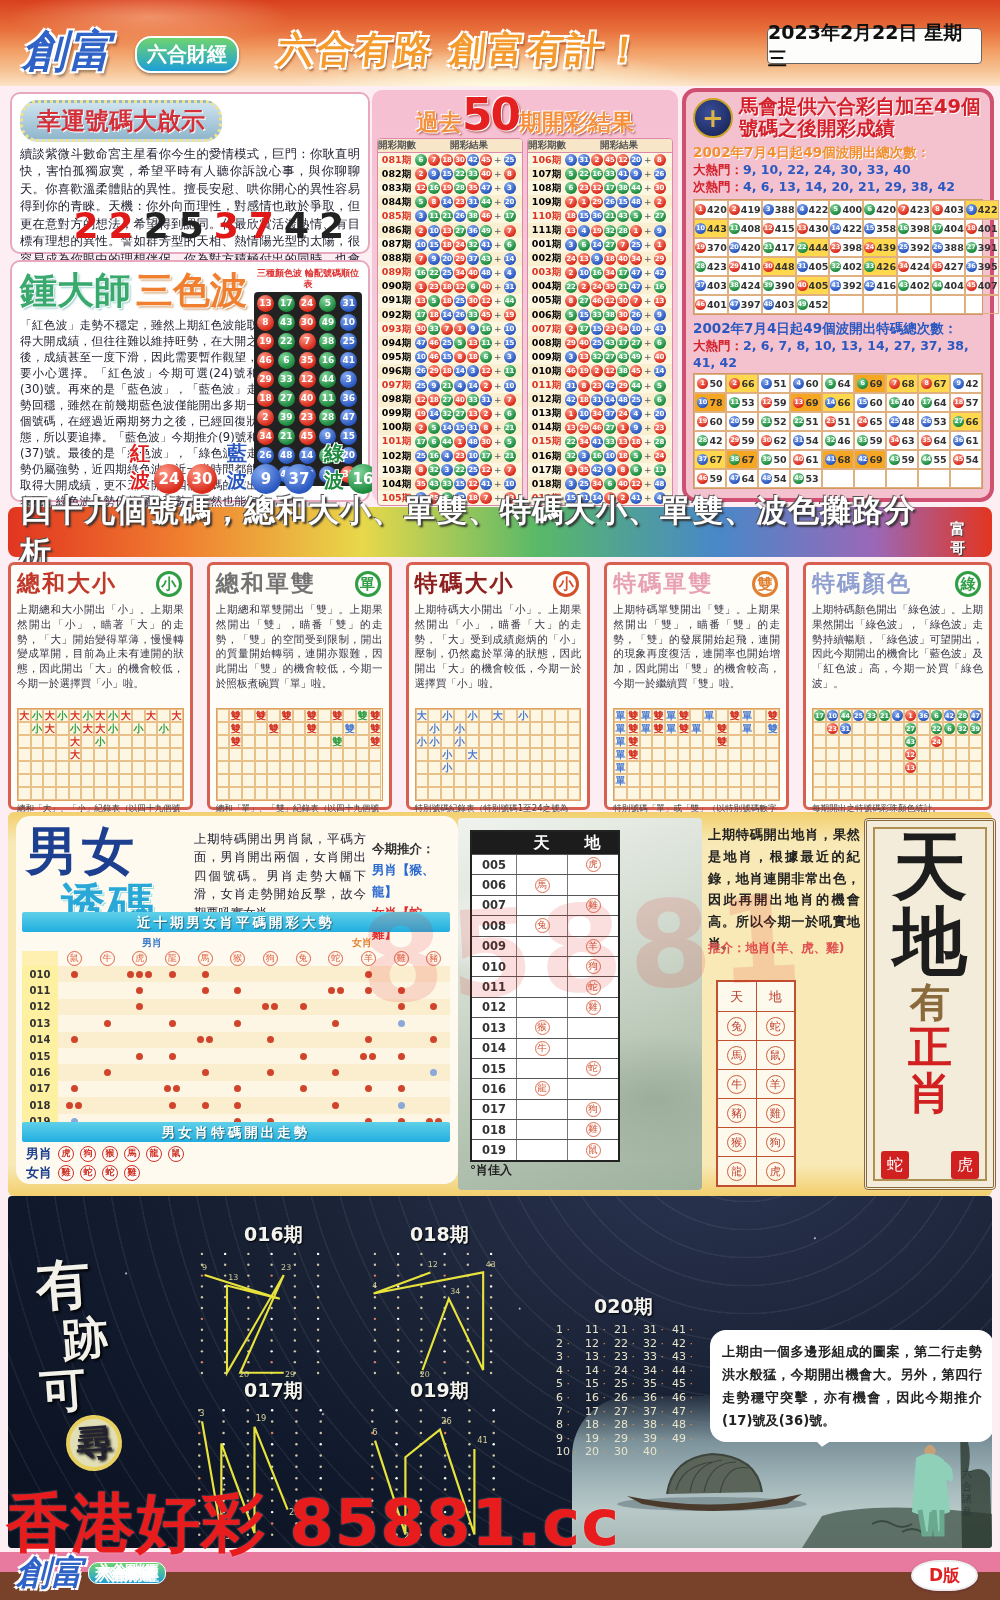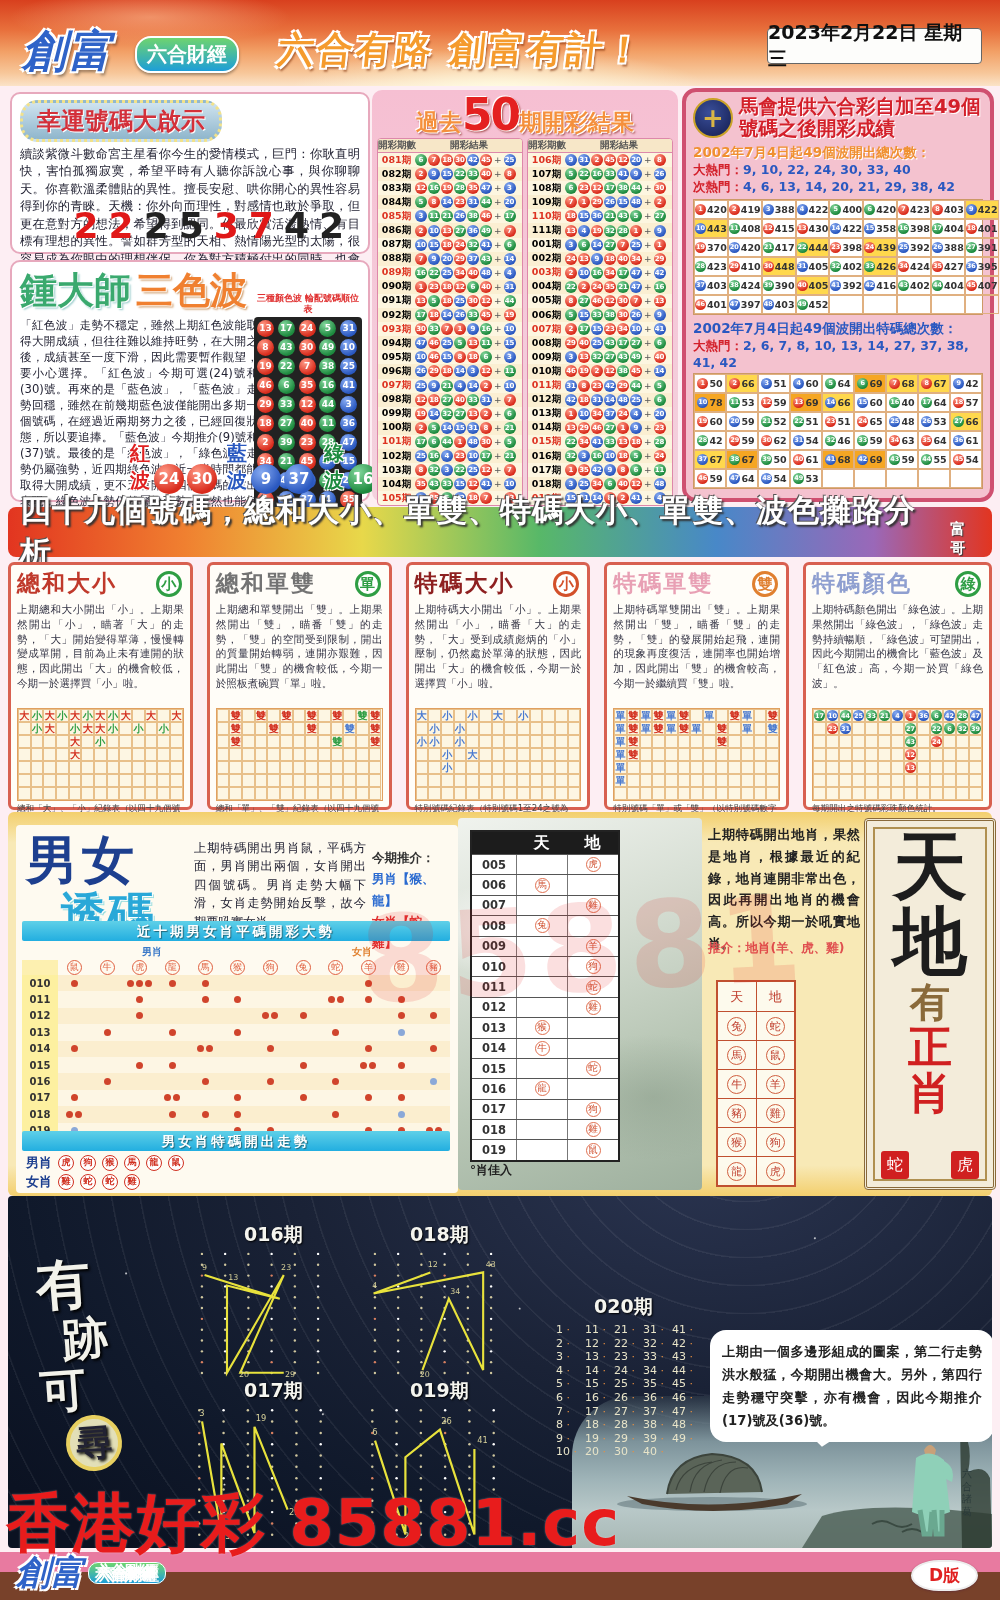--- a/index.html
+++ b/index.html
@@ -38,21 +38,21 @@
   #lucky p{margin:4px 0 0 0;font-size:12.3px;line-height:1.42;color:#223;text-align:justify;}
   #lucky .nums{position:absolute;right:14px;bottom:6px;font-size:36px;font-weight:bold;letter-spacing:10px;}
   #lucky .nums b.rn{color:#e01818;} #lucky .nums b.kn{color:#222;}
   
   #master{position:absolute;left:10px;top:260px;width:360px;height:242px;background:#fff;
     border:2px solid #e7a9bd;border-radius:10px;padding:4px 8px;}
   #master .t1{font-size:37px;font-weight:bold;color:#3aa96e;text-shadow:1px 1px 0 #fff,2px 2px 2px #9cc;}
   #master .t2{font-size:37px;font-weight:bold;color:#f08030;text-shadow:1px 1px 0 #fff,2px 2px 2px #c96;}
   #master p{margin:2px 0 0 0;font-size:11.6px;line-height:1.38;color:#223;width:238px;text-align:justify;}
   #mgridwrap{position:absolute;right:6px;top:6px;width:108px;}
-  #mgridlabel{font-size:9px;color:#e03030;font-weight:bold;text-align:center;line-height:1.2;margin-top:25px;}
+  #mgridlabel{font-size:9px;color:#e03030;font-weight:bold;text-align:center;line-height:1.2;}
   #mgrid{margin-top:2px;background:#222;padding:3px;border-radius:4px;display:grid;
     grid-template-columns:repeat(5,1fr);gap:2px;}
   #mgrid .ball{width:17px;height:17px;font-size:9px;}
   #waves{position:absolute;left:118px;bottom:6px;display:flex;gap:10px;}
   .wavegrp{display:flex;align-items:flex-end;gap:3px;}
   .wavename{font-size:20px;font-weight:bold;margin-right:1px;
     text-shadow:-1px -1px 0 #fff,1px -1px 0 #fff,-1px 1px 0 #fff,1px 1px 0 #fff;}
   .wavegrp .ball{width:30px;height:30px;font-size:15px;}
   
   #past50{position:absolute;left:372px;top:90px;width:306px;height:412px;
@@ -108,21 +108,21 @@
   .acol p{margin:3px 0 2px 0;font-size:10.6px;line-height:1.4;color:#334;text-align:justify;height:104px;overflow:hidden;}
   .agrid{display:grid;grid-template-columns:repeat(13,1fr);background:#fdf6e3;border:1px solid #e0a060;}
   .agrid div{height:13px;border:0.5px solid #e8c08a;font-size:10px;font-weight:bold;
     display:flex;align-items:center;justify-content:center;}
   .agrid .cr{color:#d33020;} .agrid .cg{color:#2f9e44;} .agrid .cb{color:#4a7ad0;}
   .agrid .ball{width:11px;height:11px;font-size:6.5px;}
   .acap{font-size:8.6px;color:#444;line-height:1.25;margin-top:2px;}
   
   #goldwrap{position:absolute;left:8px;top:812px;width:984px;height:384px;
     background:linear-gradient(180deg,#f3cf6d,#f8e9b6 8%,#f8e9b6 92%,#f3cf6d);border-radius:6px;}
-  #gender{position:absolute;left:8px;top:13px;width:442px;height:368px;background:#fefaf0;border-radius:4px;padding:4px;}
+  #gender{position:absolute;left:8px;top:4px;width:442px;height:368px;background:#fefaf0;border-radius:14px;padding:4px;}
   #glogo{position:absolute;left:10px;top:12px;width:160px;height:110px;}
   #glogo .g1{font-size:52px;font-weight:bold;color:#1d3f8f;letter-spacing:4px;line-height:.9;}
   #glogo .g2{font-size:46px;font-weight:bold;color:#29a8d8;margin-left:34px;letter-spacing:2px;
     text-shadow:1px 1px 0 #fff,2px 2px 0 #9dd;}
   #gintro{position:absolute;left:178px;top:14px;width:172px;font-size:12.3px;line-height:1.5;color:#223;text-align:justify;}
   #gtui{position:absolute;left:356px;top:22px;width:84px;font-size:12.5px;font-weight:bold;line-height:1.7;}
   #gtui .l1{color:#333;} #gtui .l2{color:#2a6ad0;} #gtui .l3{color:#e03030;}
   .gbanner{position:absolute;left:6px;width:428px;height:20px;background:linear-gradient(180deg,#5fd0e8,#22aee0);
     color:#fff;font-weight:bold;font-size:13.5px;text-align:center;line-height:20px;letter-spacing:3px;border-radius:2px;
     text-shadow:1px 1px 1px #267;}

